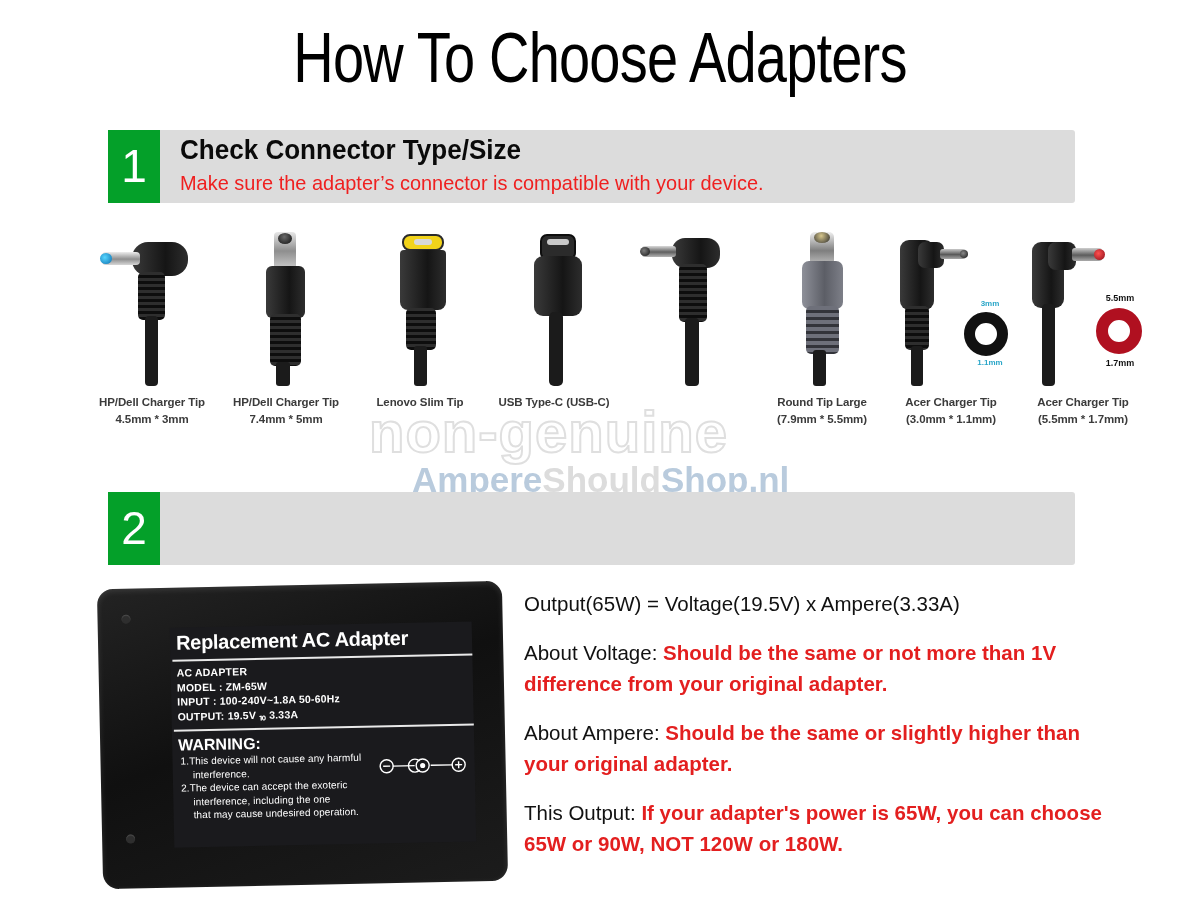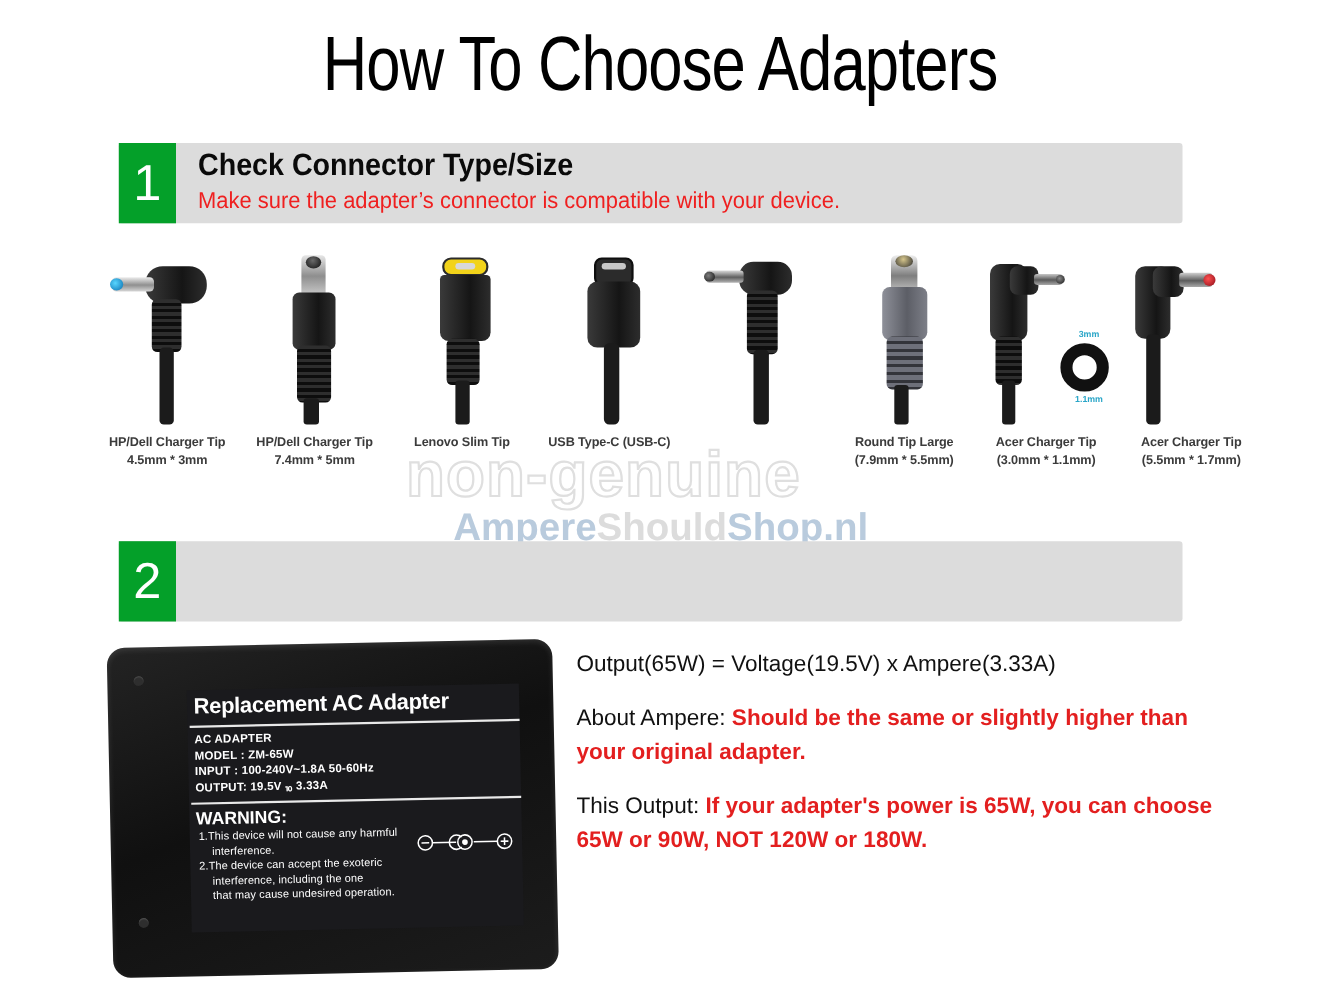--- a/index.html
+++ b/index.html
@@ -247,20 +247,28 @@
     <div class="conn" style="left:952px;width:150px;">
       <div class="art" style="width:150px;">
         <div class="bodyL" style="left:20px;top:14px;width:32px;height:66px;border-radius:9px;"></div>
         <div class="bodyL" style="left:36px;top:14px;width:28px;height:28px;border-radius:8px;"></div>
         <div class="barrel" style="left:60px;top:20px;width:30px;height:13px;border-radius:3px;
              background:linear-gradient(180deg,#cfcfcf,#5c5c5c 55%,#aaaaaa);"></div>
         <div class="tipdot" style="left:82px;top:21px;width:11px;height:11px;
              background:radial-gradient(circle at 40% 40%,#ff5050,#8b0d18);"></div>
         <div class="cable" style="left:30px;top:76px;width:13px;height:82px;border-radius:4px;"></div>
 
+        <div style="position:absolute;left:72px;top:64px;width:72px;height:86px;">
+          <div style="position:absolute;left:12px;top:16px;width:46px;height:46px;border-radius:50%;
+               border:12px solid #b01020;box-sizing:border-box;"></div>
+          <div style="position:absolute;left:0;top:1px;width:72px;text-align:center;
+               font-size:9px;color:#111;font-weight:bold;">5.5mm</div>
+          <div style="position:absolute;left:0;top:66px;width:72px;text-align:center;
+               font-size:9px;color:#111;font-weight:bold;">1.7mm</div>
+        </div>
       </div>
       <div class="cap" style="left:-4px;width:150px;">
         <span>Acer Charger Tip</span><br>
         <span>(5.5mm * 1.7mm)</span>
       </div>
     </div>
   </div>
 
   <div class="wm-non">non-genuine</div>
   <div class="wm-shop">
@@ -305,20 +313,24 @@
         <span>2.The device can accept the exoteric</span><br>
         <span class="ind">interference, including  the  one</span>
         <span class="ind">that may cause undesired operation.</span>
       </div>
     </div>
   </div>
 
   <div class="specs">
     <div class="line">Output(65W) = Voltage(19.5V) x Ampere(3.33A)</div>
     <div class="line wrap">
+      <span class="blk">About Voltage:</span>
+      <span class="red">Should be the same or not more than 1V difference from your original adapter.</span>
+    </div>
+    <div class="line wrap">
       <span class="blk">About Ampere:</span>
       <span class="red">Should be the same or slightly higher than your original adapter.</span>
     </div>
     <div class="line wrap">
       <span class="blk">This Output:</span>
       <span class="red">If your adapter's power is 65W, you can choose 65W or 90W, NOT 120W or 180W.</span>
     </div>
   </div>
 
 </div>

